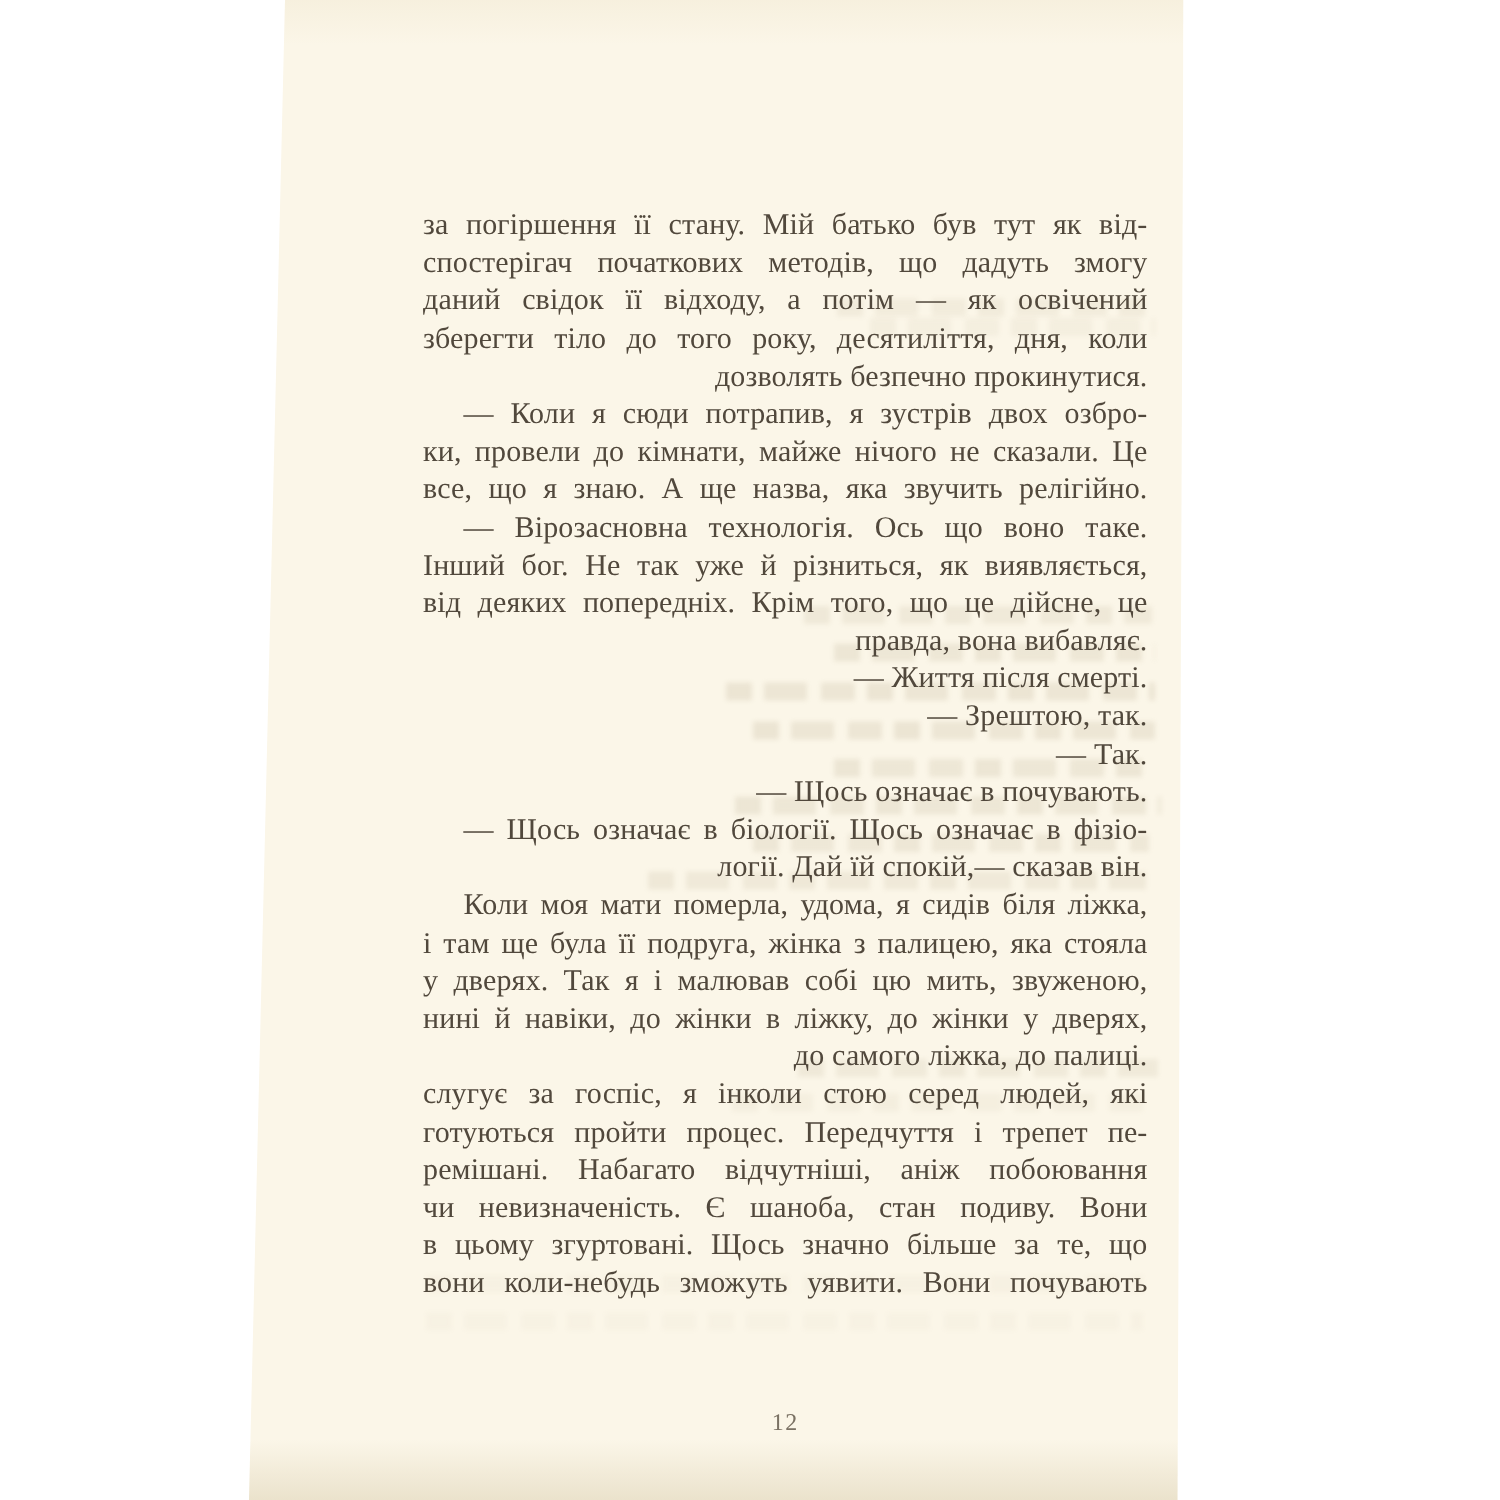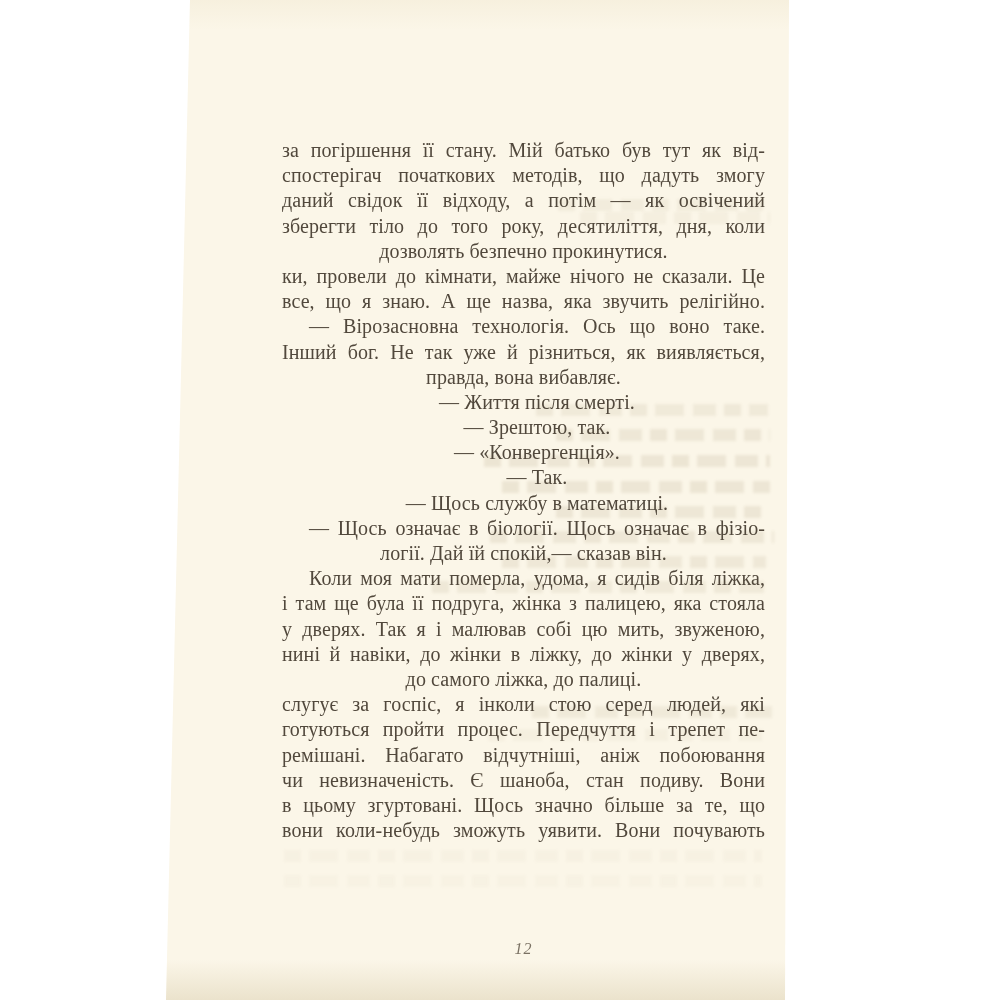--- a/index.html
+++ b/index.html
@@ -37,38 +37,37 @@
     width: 483px;
     color: var(--text-color);
     font-size: 20px;
     line-height: 25.2px;
     letter-spacing: 0.1px;
     margin-top: 44px;
   }
   .line {
     height: 25.2px;
     overflow: hidden;
-    text-align: center;
+    text-align: right;
     white-space: normal;
   }
   .line.just {
     text-align: justify;
     text-align-last: justify;
   }
   .line.indent { padding-left: 27px; }
   
   .page-number {
     position: absolute;
     left: 282px; top: 940px;
     width: 483px;
     text-align: center;
     font-size: 16px;
     letter-spacing: 1px;
     color: var(--page-number-color);
-    font-style: italic;
   }
   
   .ghost {
     position: absolute;
     height: 12px;
     filter: blur(1.8px);
     background-image: repeating-linear-gradient(
       90deg,
       rgba(164,148,114,0.55) 0px,  rgba(164,148,114,0.55) 17px,
       rgba(164,148,114,0.0)  17px, rgba(164,148,114,0.0)  25px,
@@ -102,30 +101,31 @@
     <div class="ghost" style="left:284px; top:850px; width:478px; opacity:.09;"></div>
     <div class="ghost" style="left:284px; top:875px; width:478px; opacity:.08;"></div>
   </div>
 
   <div class="text-block">
       <div class="line just">за погіршення її стану. Мій батько був тут як від-</div>
       <div class="line just">спостерігач початкових методів, що дадуть змогу</div>
       <div class="line just">даний свідок її відходу, а потім — як освічений</div>
       <div class="line just">зберегти тіло до того року, десятиліття, дня, коли</div>
       <div class="line">дозволять безпечно прокинутися.</div>
+      <div class="line indent just">— Коли я сюди потрапив, я зустрів двох озбро-</div>
       <div class="line just">ки, провели до кімнати, майже нічого не сказали. Це</div>
       <div class="line just">все, що я знаю. А ще назва, яка звучить релігійно.</div>
       <div class="line indent just">— Вірозасновна технологія. Ось що воно таке.</div>
       <div class="line just">Інший бог. Не так уже й різниться, як виявляється,</div>
+      <div class="line just">від деяких попередніх. Крім того, що це дійсне, це</div>
       <div class="line">правда, вона вибавляє.</div>
       <div class="line indent">— Життя після смерті.</div>
       <div class="line indent">— Зрештою, так.</div>
-      <div class="line indent">— «Конвергенція».</div>
       <div class="line indent">— Так.</div>
-      <div class="line indent">— Щось службу в математиці.</div>
+      <div class="line indent">— Щось означає в почувають.</div>
       <div class="line indent just">— Щось означає в біології. Щось означає в фізіо-</div>
       <div class="line">логії. Дай їй спокій,— сказав він.</div>
       <div class="line indent just">Коли моя мати померла, удома, я сидів біля ліжка,</div>
       <div class="line just">і там ще була її подруга, жінка з палицею, яка стояла</div>
       <div class="line just">у дверях. Так я і малював собі цю мить, звуженою,</div>
       <div class="line just">нині й навіки, до жінки в ліжку, до жінки у дверях,</div>
       <div class="line">до самого ліжка, до палиці.</div>
       <div class="line just">слугує за госпіс, я інколи стою серед людей, які</div>
       <div class="line just">готуються пройти процес. Передчуття і трепет пе-</div>
       <div class="line just">ремішані. Набагато відчутніші, аніж побоювання</div>

